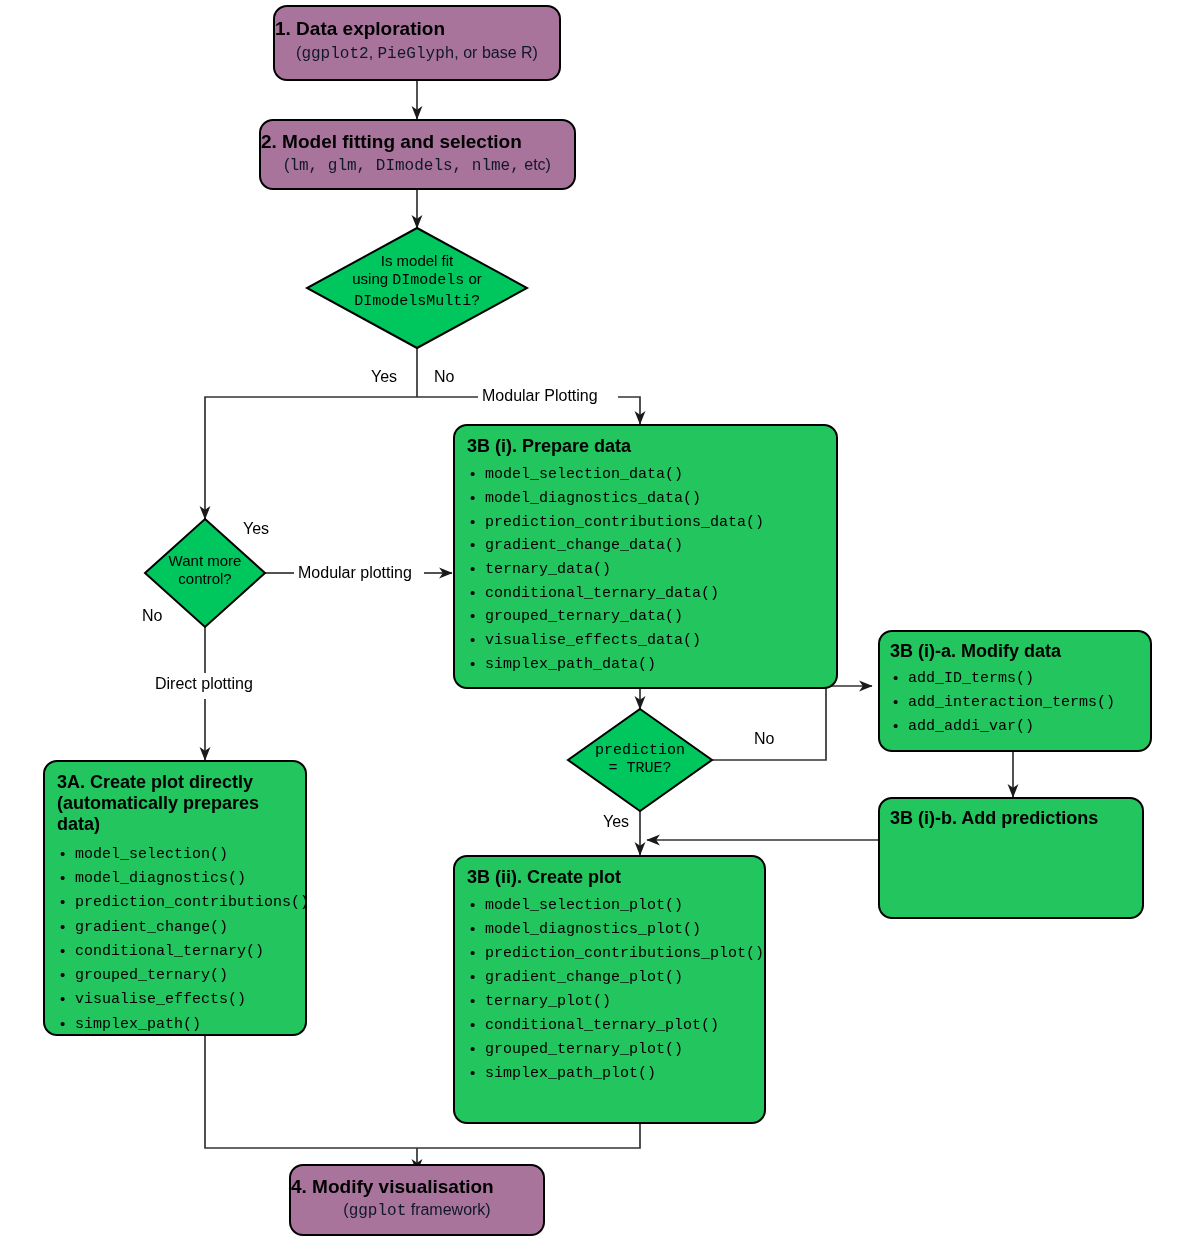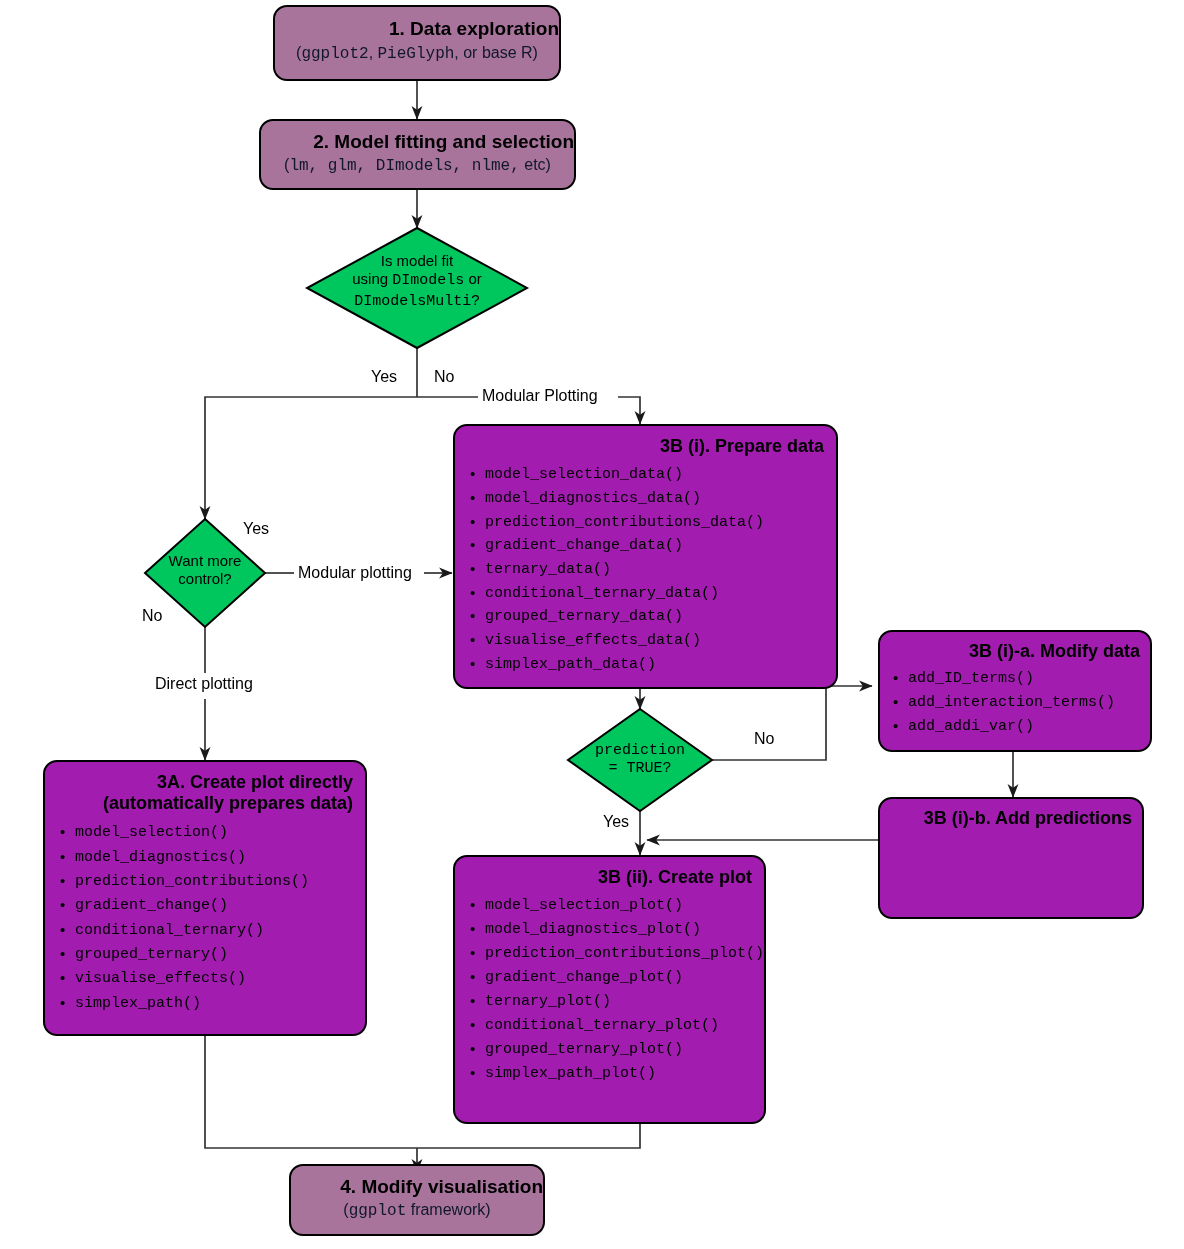--- a/index.html
+++ b/index.html
@@ -18,23 +18,23 @@
     width: 1184px; height: 1249px;
     pointer-events: none;
   }
   .node {
     position: absolute;
     box-sizing: border-box;
     border: 2px solid #000000;
     border-radius: 14px;
   }
   .node.purple { background: #a9749c; }
-  .node.blue   { background: #a21caf; }
+  .node.blue   { background: #22c55e; }
   .node-title {
-    text-align: right;
+    text-align: left;
     font-weight: bold;
     color: #000;
     line-height: 1.18;
   }
   .node-sub {
     text-align: center;
     color: #0f172a;
     line-height: 1.18;
   }
   .mono { font-family: "Liberation Mono", monospace; }
@@ -183,21 +183,21 @@
       <li>add_ID_terms()</li>
       <li>add_interaction_terms()</li>
       <li>add_addi_var()</li>
     </ul>
   </div>
 
   <div class="node blue" style="left:878px; top:797px; width:266px; height:122px; padding:9px 10px 8px 10px;">
     <div class="node-title" style="font-size:18px; margin-bottom:5px;">3B (i)-b. Add predictions</div>
   </div>
 
-  <div class="node blue" style="left:43px; top:760px; width:324px; height:276px; padding:10px 12px 8px 12px;">
+  <div class="node blue" style="left:43px; top:760px; width:264px; height:276px; padding:10px 12px 8px 12px;">
     <div class="node-title" style="font-size:18px; margin-bottom:7px;">
       <div>3A. Create plot directly</div>
       <div>(automatically prepares data)</div>
     </div>
     <ul class="fnlist" style="font-size:15px; line-height:1.62;">
       <li>model_selection()</li>
       <li>model_diagnostics()</li>
       <li>prediction_contributions()</li>
       <li>gradient_change()</li>
       <li>conditional_ternary()</li>

